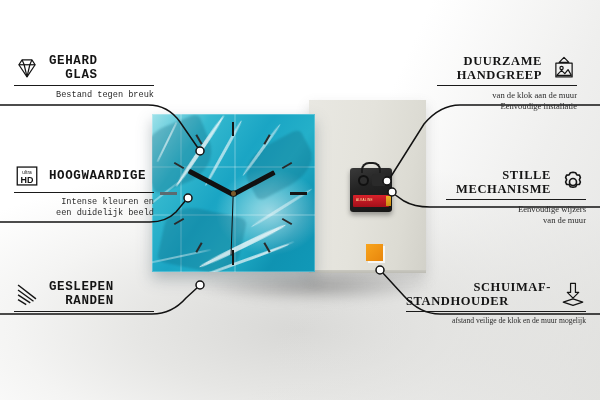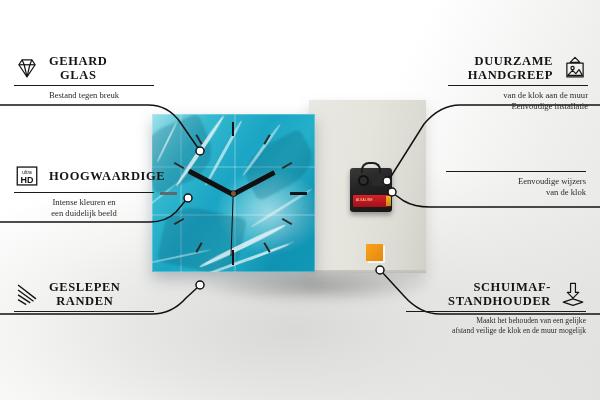--- a/index.html
+++ b/index.html
@@ -93,21 +93,21 @@
   
   .feat{position:absolute;}
   .feat .hd{
     font-size:12.5px;letter-spacing:.6px;color:#141414;font-weight:bold;
     line-height:14px;white-space:nowrap;
   }
   .feat .rule{height:1.4px;background:#1a1a1a;margin-top:3px;}
   .feat .sub{
     font-size:8.6px;line-height:11px;color:#2b2b2b;margin-top:4px;white-space:nowrap;
   }
-  .feat.left .hd,.feat.left .sub{text-align:center;}
+  .feat.left .hd,.feat.left .sub{text-align:right;font-family:Liberation Mono, monospace;}
   .feat.right .hd,.feat.right .sub{text-align:right;}
   .titlerow{display:flex;align-items:center;gap:9px;}
   .feat.right .titlerow{justify-content:flex-end;}
   .ic{width:26px;height:26px;flex:0 0 26px;display:block;}
 
   svg.conn{position:absolute;left:0;top:0;width:600px;height:400px;pointer-events:none;}
 </style>
 </head>
 <body>
 
@@ -241,21 +241,21 @@
         </g>
       </svg>
       <div>
         <div class="hd">GESLEPEN</div>
         <div class="hd">RANDEN</div>
       </div>
     </div>
     <div class="rule" style="width:140px;"></div>
   </div>
 
-  <div class="feat right" style="left:448px;top:54px;width:140px;">
+  <div class="feat right" style="left:437px;top:54px;width:140px;">
     <div class="titlerow">
       <div>
         <div class="hd">DUURZAME</div>
         <div class="hd">HANDGREEP</div>
       </div>
       <svg class="ic" viewBox="0 0 32 32">
         <g fill="none" stroke="#141414" stroke-width="1.5" stroke-linejoin="round">
           <path d="M16 3 L10 9 L22 9 Z"></path>
           <rect x="6" y="10" width="20" height="17"></rect>
           <circle cx="13" cy="16" r="2"></circle>
@@ -264,40 +264,51 @@
       </svg>
     </div>
     <div class="rule" style="width:140px;"></div>
     <div class="sub">
       <div>van de klok aan de muur</div>
       <div>Eenvoudige installatie</div>
     </div>
   </div>
 
   <div class="feat right" style="left:446px;top:168px;width:140px;">
+    <div class="titlerow">
+      <div>
+        <div class="hd">STILLE</div>
+        <div class="hd">MECHANISME</div>
+      </div>
+      <svg class="ic" viewBox="0 0 32 32">
+        <g fill="none" stroke="#141414" stroke-width="2" stroke-linejoin="round">
+          <path d="M16 4 l3.2 .6 1.6 2.7 3.1 .2 1.2 2.9 -1.3 2.8 1.3 2.8 -1.2 2.9 -3.1 .2 -1.6 2.7 -3.2 .6 -3.2 -.6 -1.6 -2.7 -3.1 -.2 -1.2 -2.9 1.3 -2.8 -1.3 -2.8 1.2 -2.9 3.1 -.2 1.6 -2.7 Z"></path>
+          <circle cx="16" cy="16" r="4.3"></circle>
+        </g>
+      </svg>
+    </div>
     <div class="rule" style="width:140px;"></div>
     <div class="sub">
       <div>Eenvoudige wijzers</div>
-      <div>van de klok</div>
+      <div>van de muur</div>
     </div>
   </div>
 
   <div class="feat right" style="left:406px;top:280px;width:180px;">
     <div class="titlerow">
       <div style="width:100%;">
         <div class="hd" style="text-align:right;">SCHUIMAF-</div>
-        <div class="hd" style="text-align:right;">STANDHOUDER</div>
+        <div class="hd" style="text-align:left;">STANDHOUDER</div>
       </div>
       <svg class="ic" viewBox="0 0 32 32">
         <g fill="none" stroke="#141414" stroke-width="1.5" stroke-linejoin="round">
           <path d="M13 3 L19 3 L19 14 L23 14 L16 21 L9 14 L13 14 Z"></path>
           <path d="M16 22 L28 26 L16 30 L4 26 Z"></path>
         </g>
       </svg>
     </div>
     <div class="rule" style="width:180px;"></div>
     <div class="sub" style="font-size:7.6px;line-height:10px;">
-      <div>Maakt het behouden van een gelijke</div>
       <div>afstand veilige de klok en de muur mogelijk</div>
     </div>
   </div>
 
 </div>
 
 </body></html>

